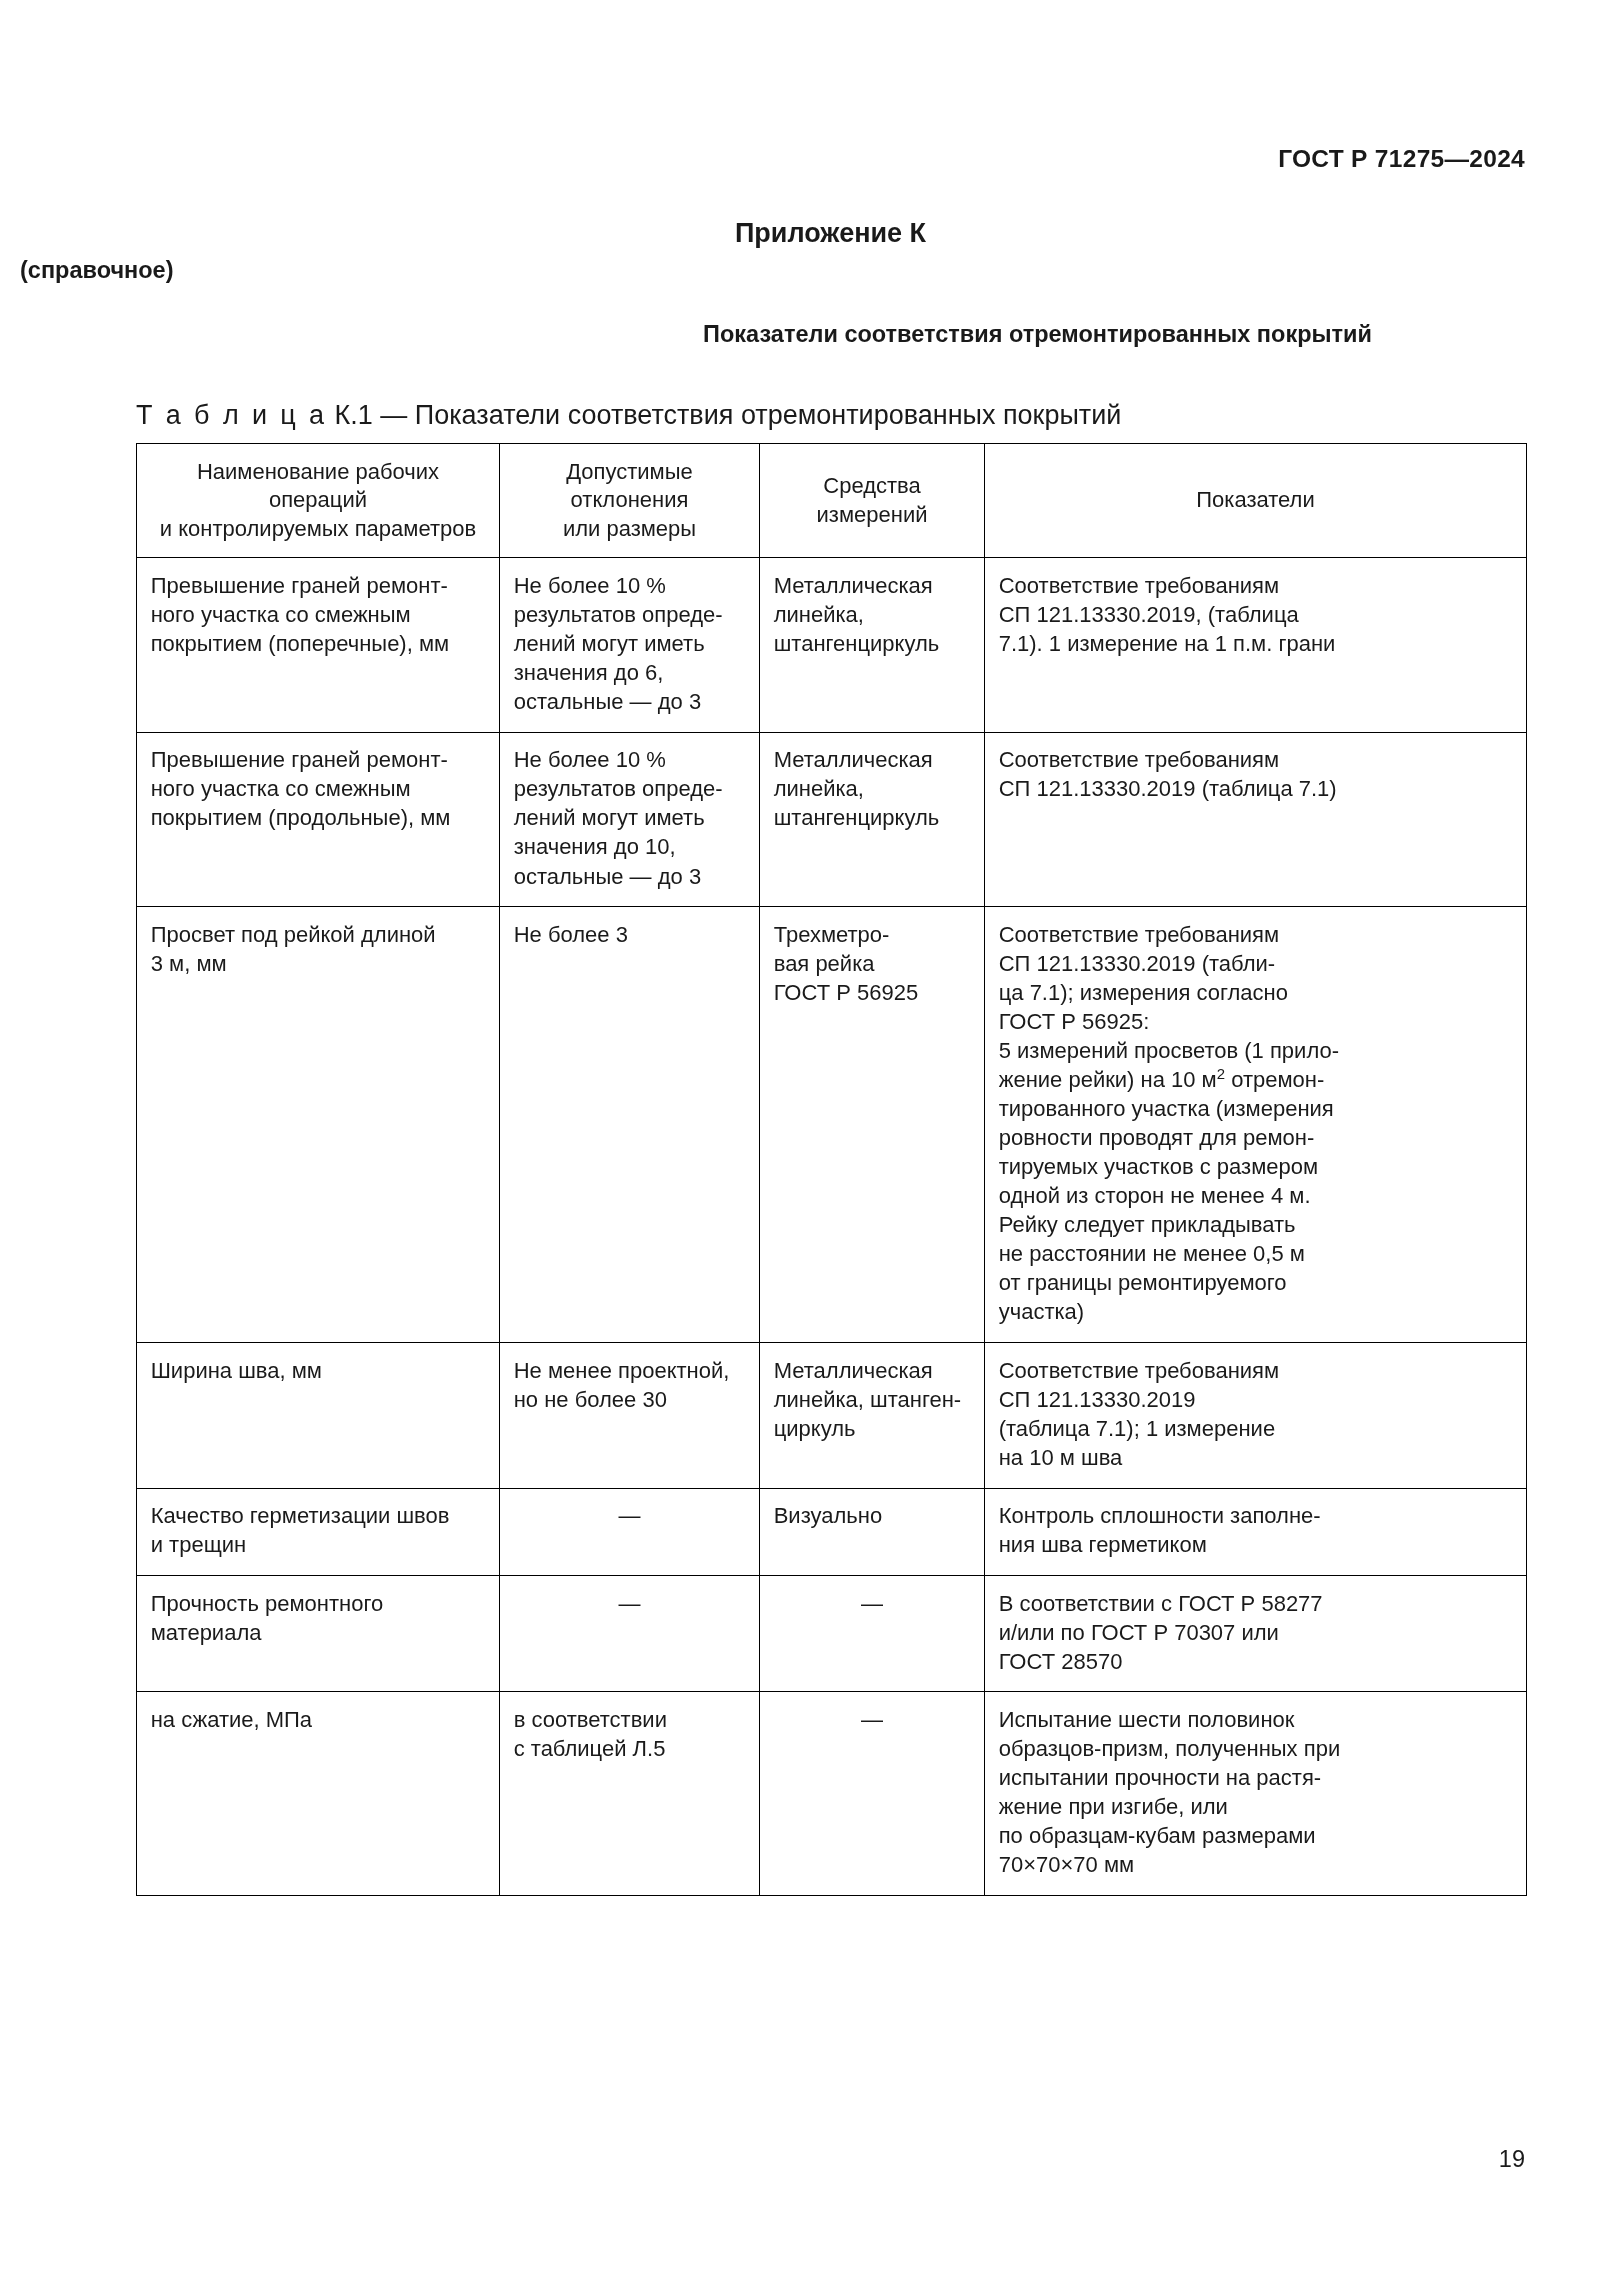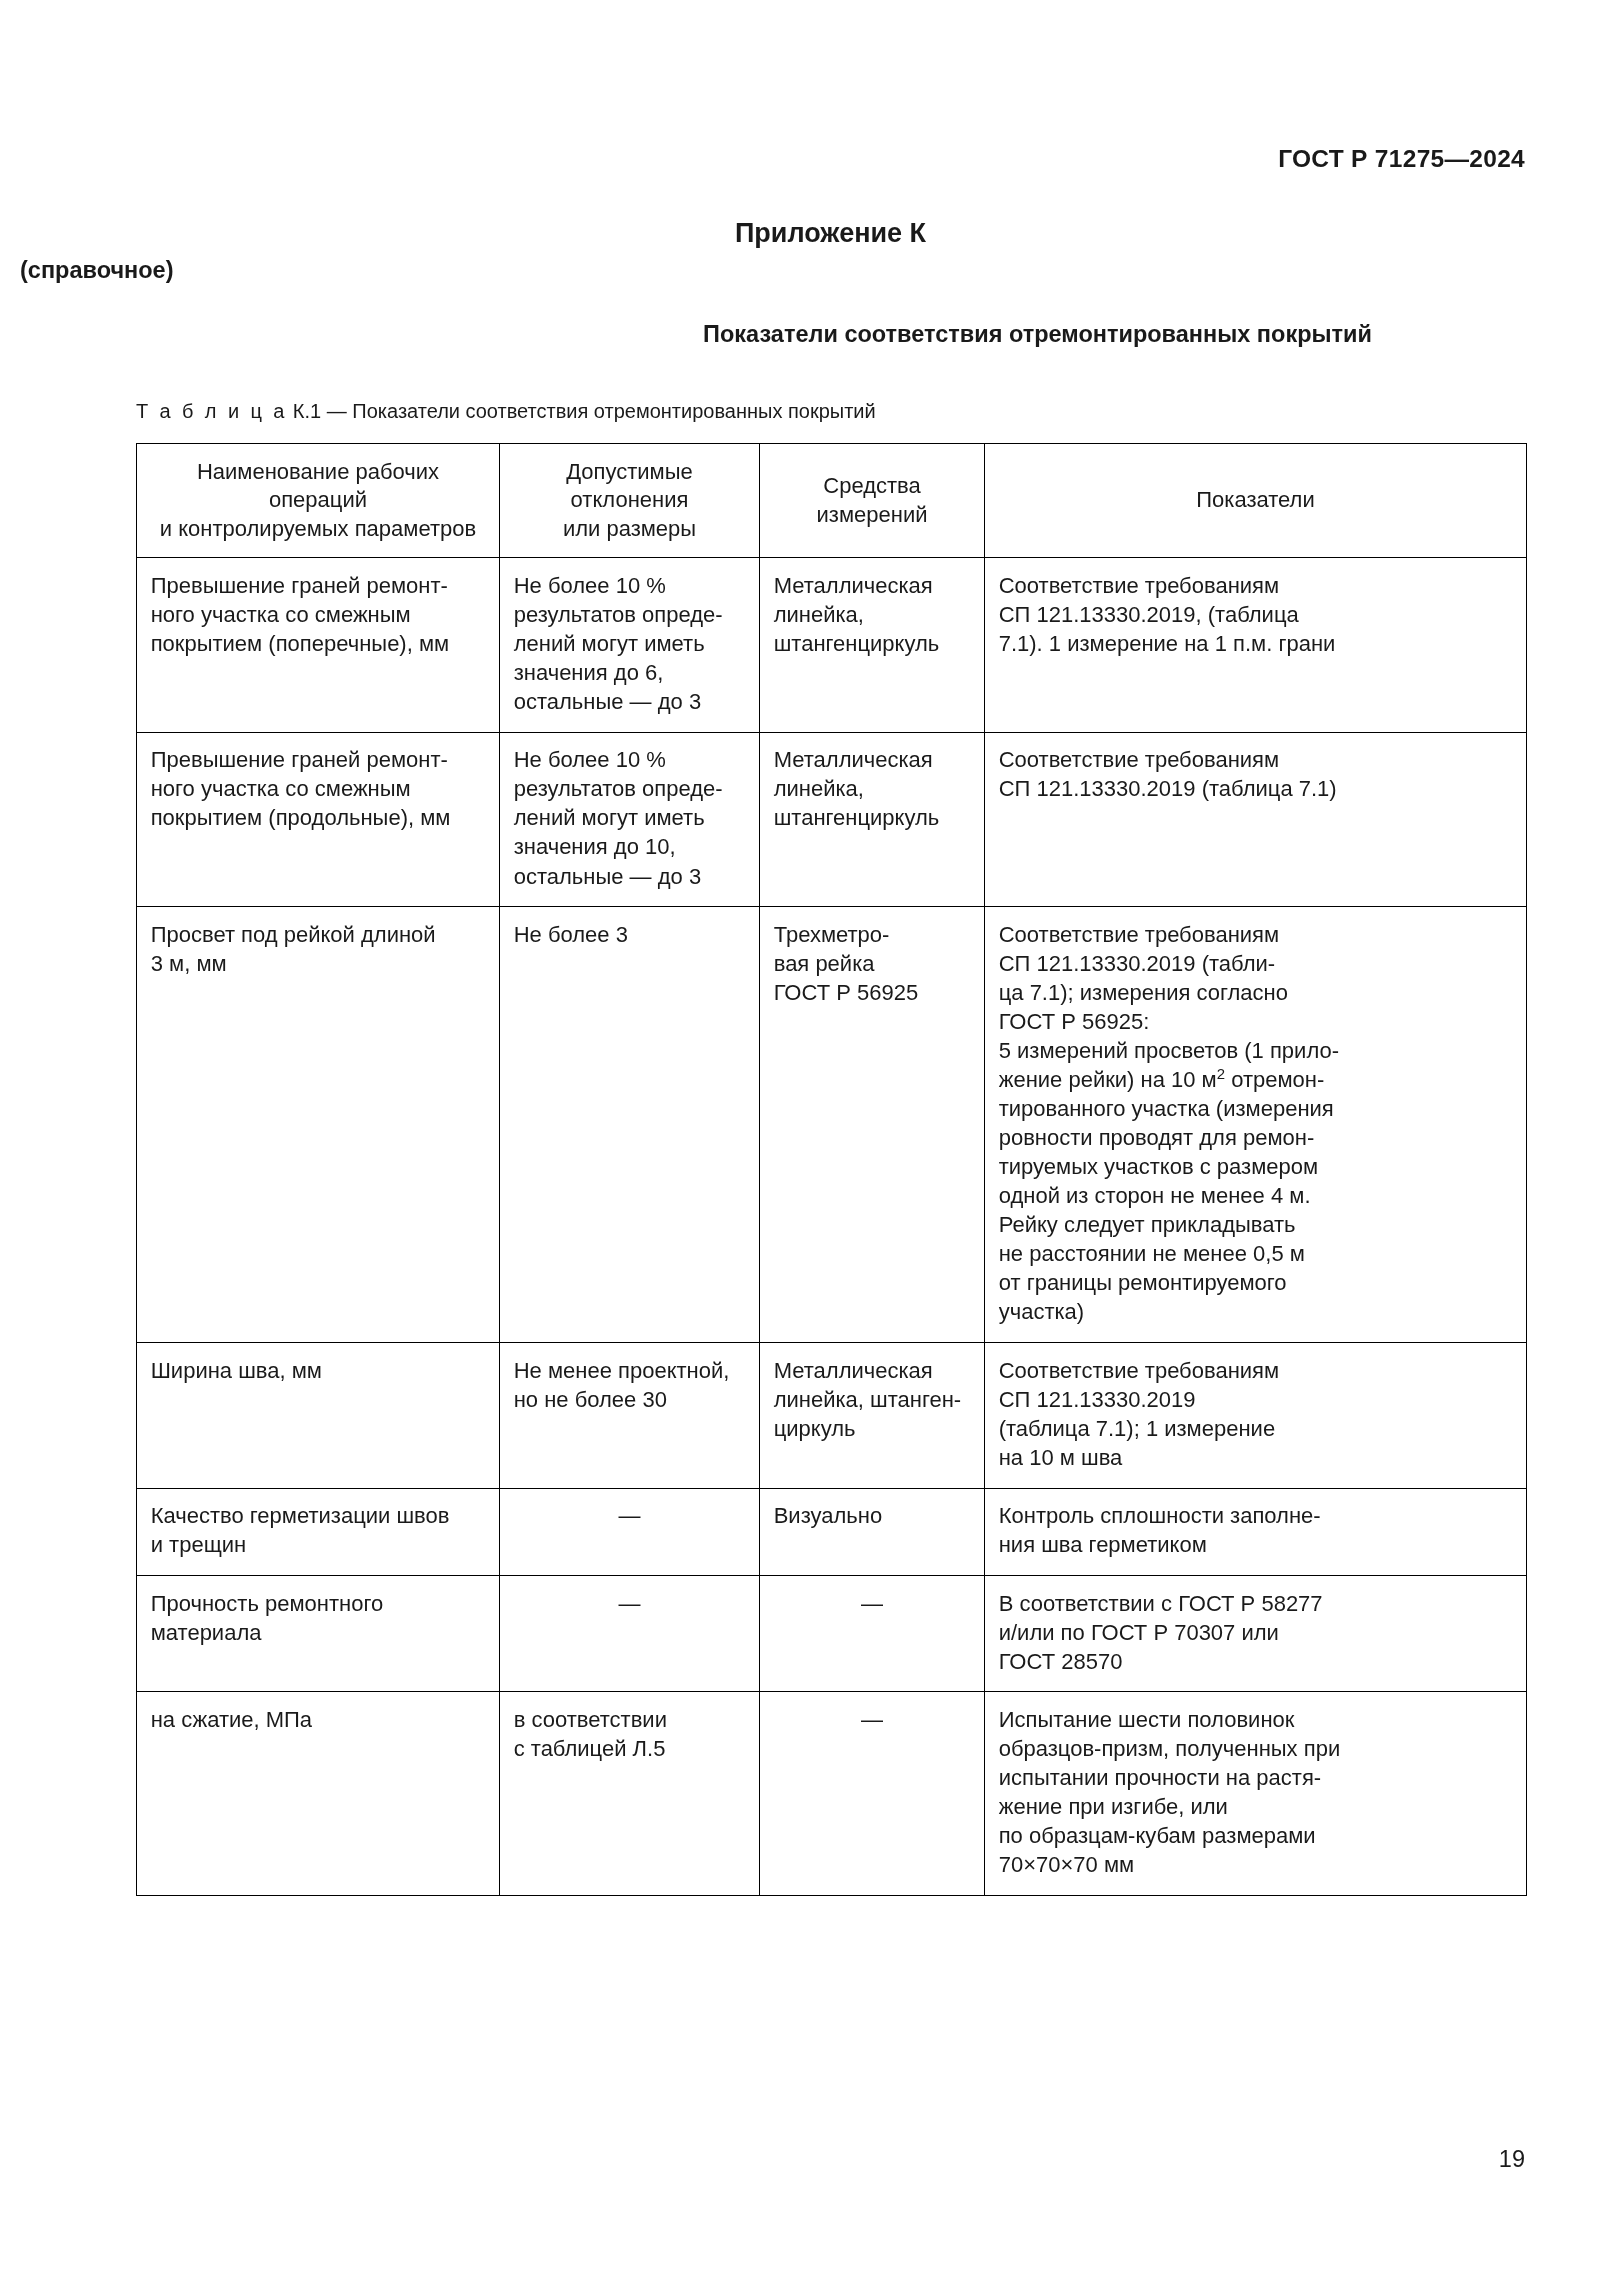--- a/index.html
+++ b/index.html
@@ -55,21 +55,21 @@
     left: 0;
     width: 1352px;
     text-align: right;
     font-size: 23.5px;
     font-weight: bold;
   }
   .table-caption {
     position: absolute;
     top: 400px;
     left: 116px;
-    font-size: 20px;
+    font-size: 27px;
     white-space: nowrap;
   }
   .table-caption .sp {
     letter-spacing: 2.9px;
   }
   table.main {
     position: absolute;
     top: 443px;
     left: 116px;
     width: 1390px;

